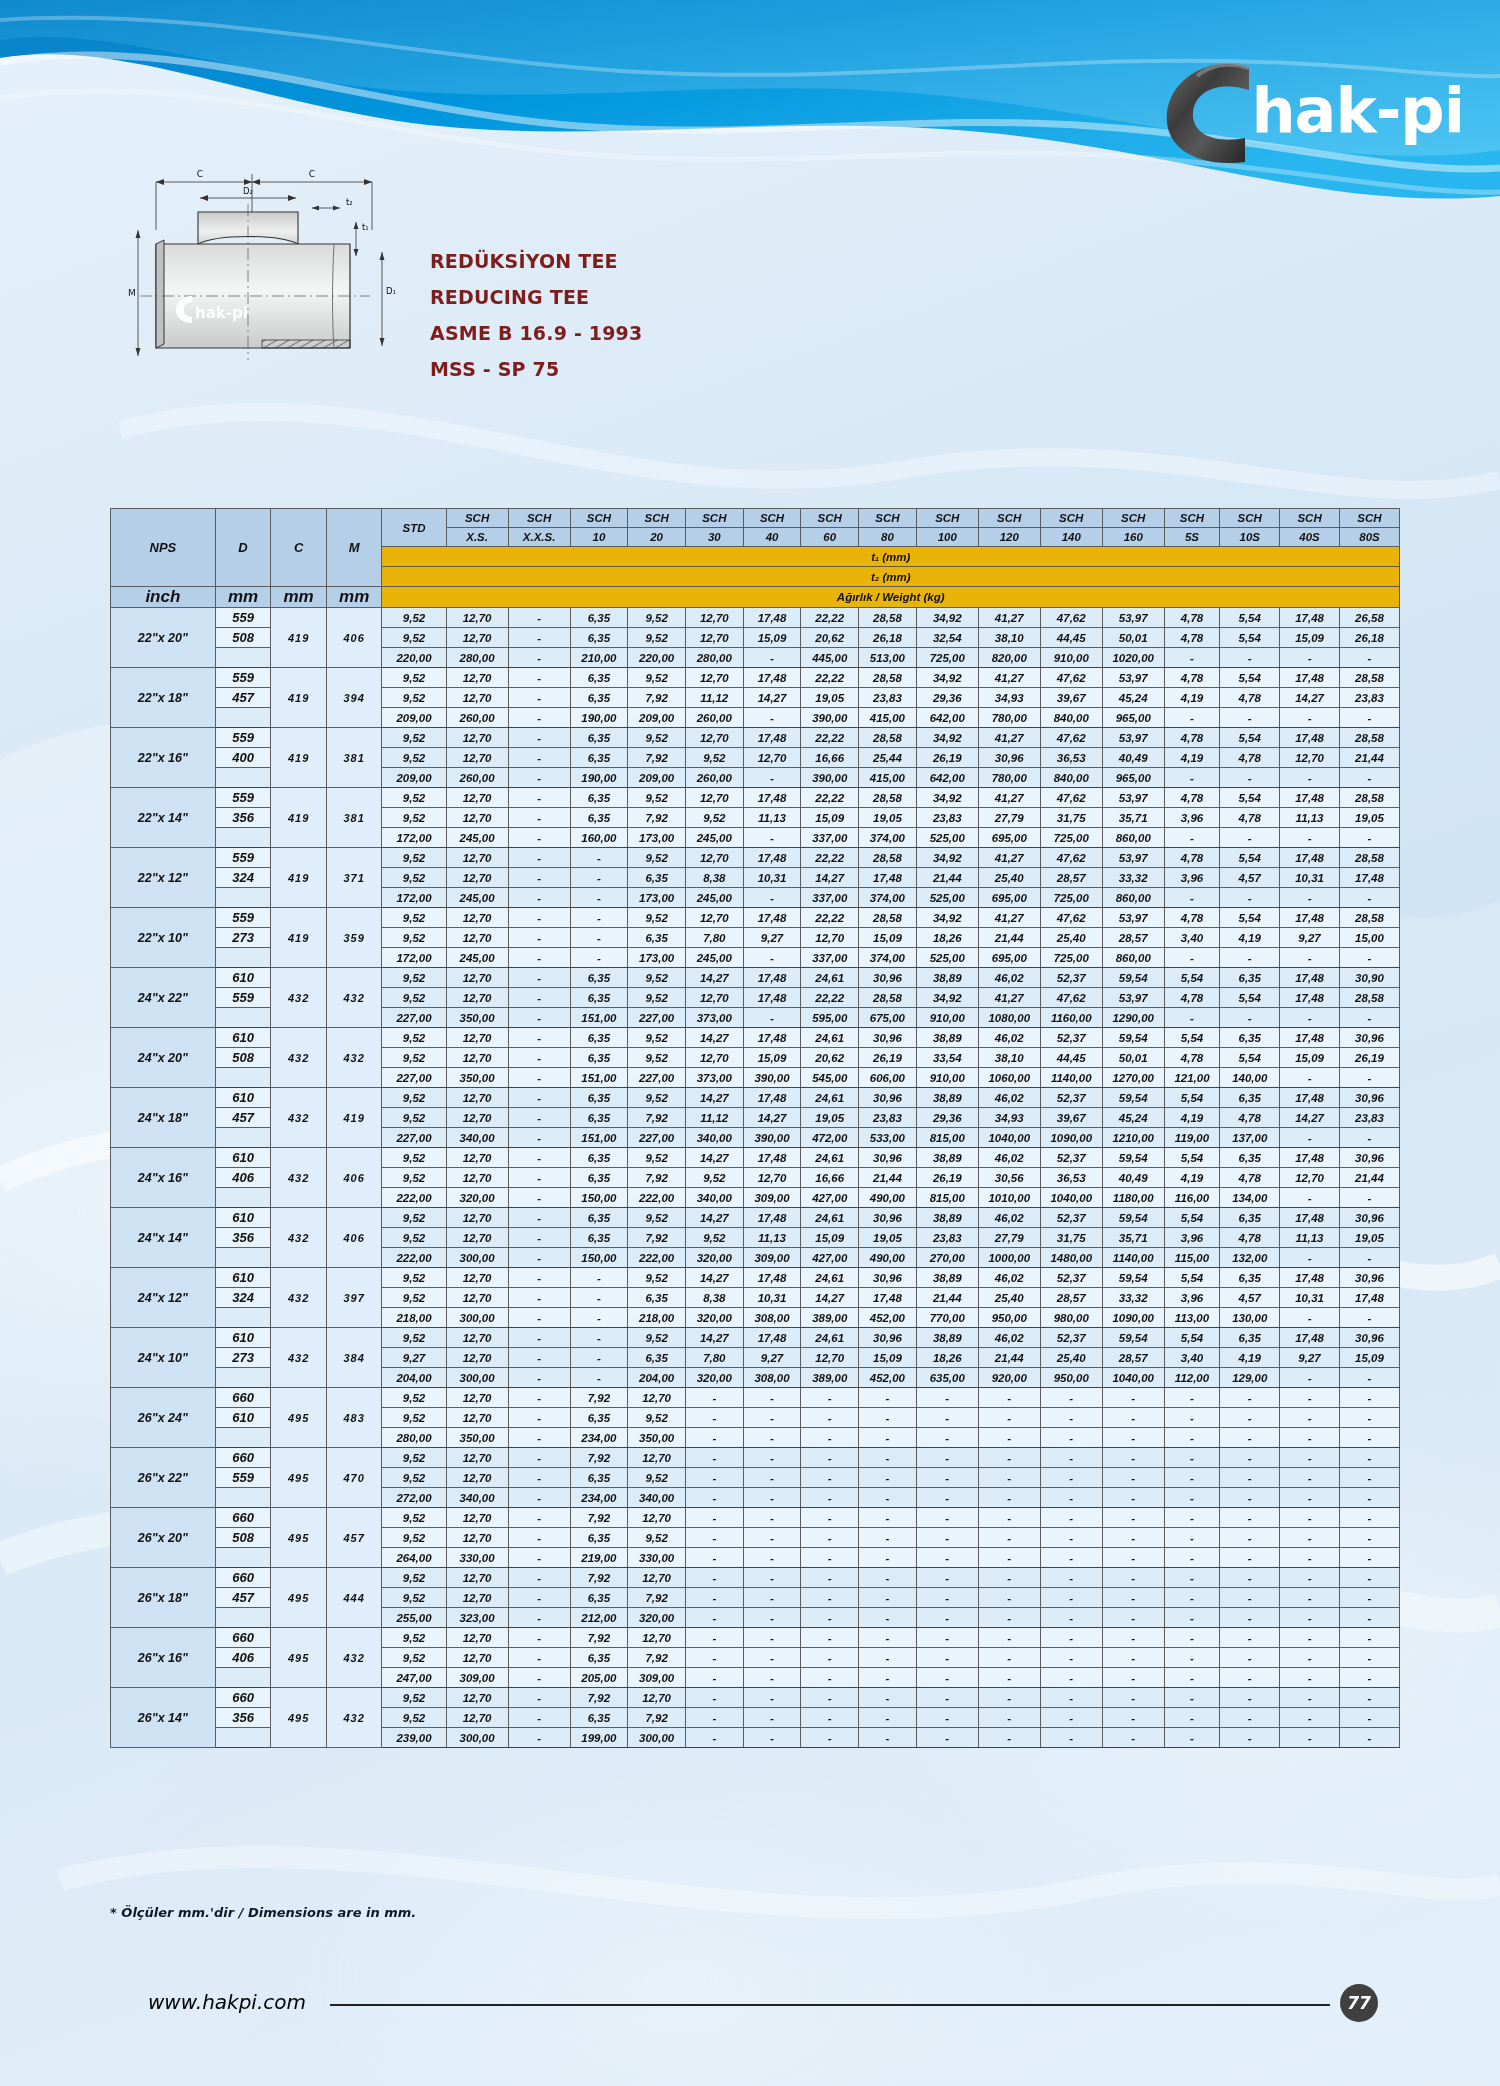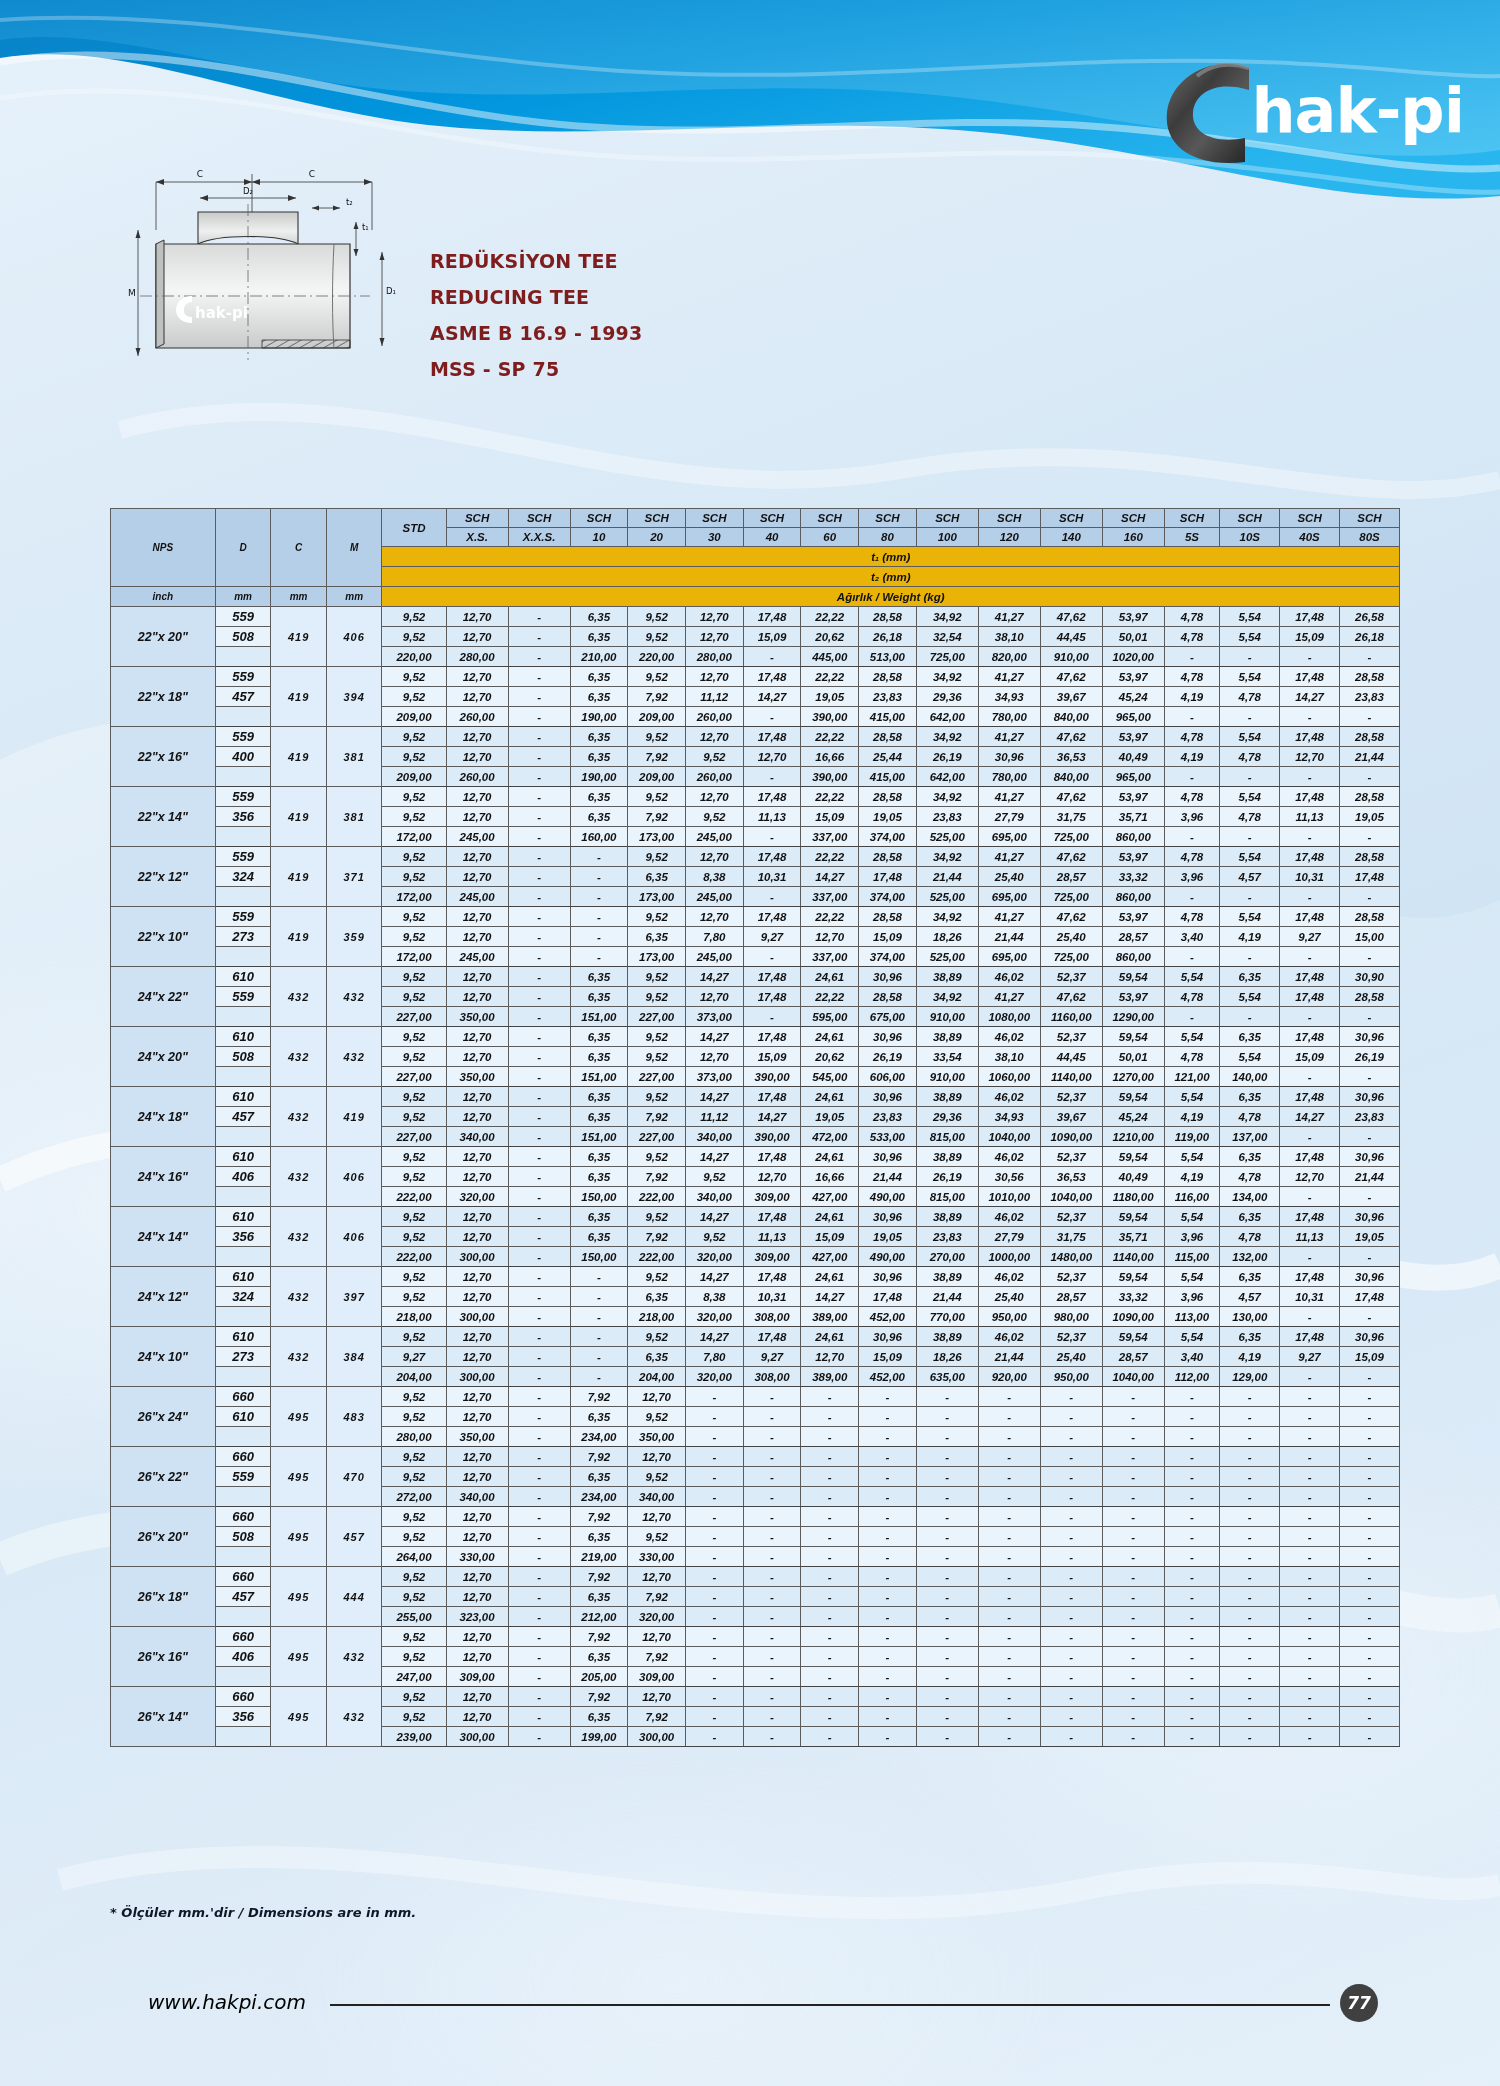--- a/index.html
+++ b/index.html
@@ -28,22 +28,22 @@
   .titles{position:absolute;left:430px;top:250px;}
   .titles div{font-family:"DejaVu Sans", sans-serif;font-weight:bold;
     font-size:19px;color:#7f1d1d;margin-bottom:14px;letter-spacing:.2px;}
   
   .tbl-wrap{position:absolute;left:110px;top:508px;width:1290px;}
   table{border-collapse:collapse;width:1290px;
     font-family:"Liberation Sans", sans-serif;}
   th,td{border:1px solid #5c5c5c;text-align:center;font-style:italic;
     font-weight:bold;color:#111;padding:0;}
   thead th{background:#b6cfe8;font-size:11.5px;height:18px;}
-  th.hmain{font-size:10px;}
-  th.unit{font-size:10px;height:19px;}
+  th.hmain{font-size:13px;}
+  th.unit{font-size:17px;height:19px;}
   th.tspan{font-size:11.5px;height:19px;background:#eab308;}
   tbody td{font-size:11.5px;height:19px;}
   tbody tr.band-a td{background:#dcebf8;}
   tbody tr.band-b td{background:#eaf4fc;}
   td.nps{font-size:12.5px;background:#cfe2f3 !important;}
   td.dc{font-size:11px;letter-spacing:1px;background:#dfeefa !important;}
   td.dval{font-size:13px;background:#e9f3fc !important;}
   td.dblank{background:#dcebf8 !important;}
   tr.grp-top td{border-top:1px solid #444;}
   .grp-sep td{border-bottom:1px solid #444;}

